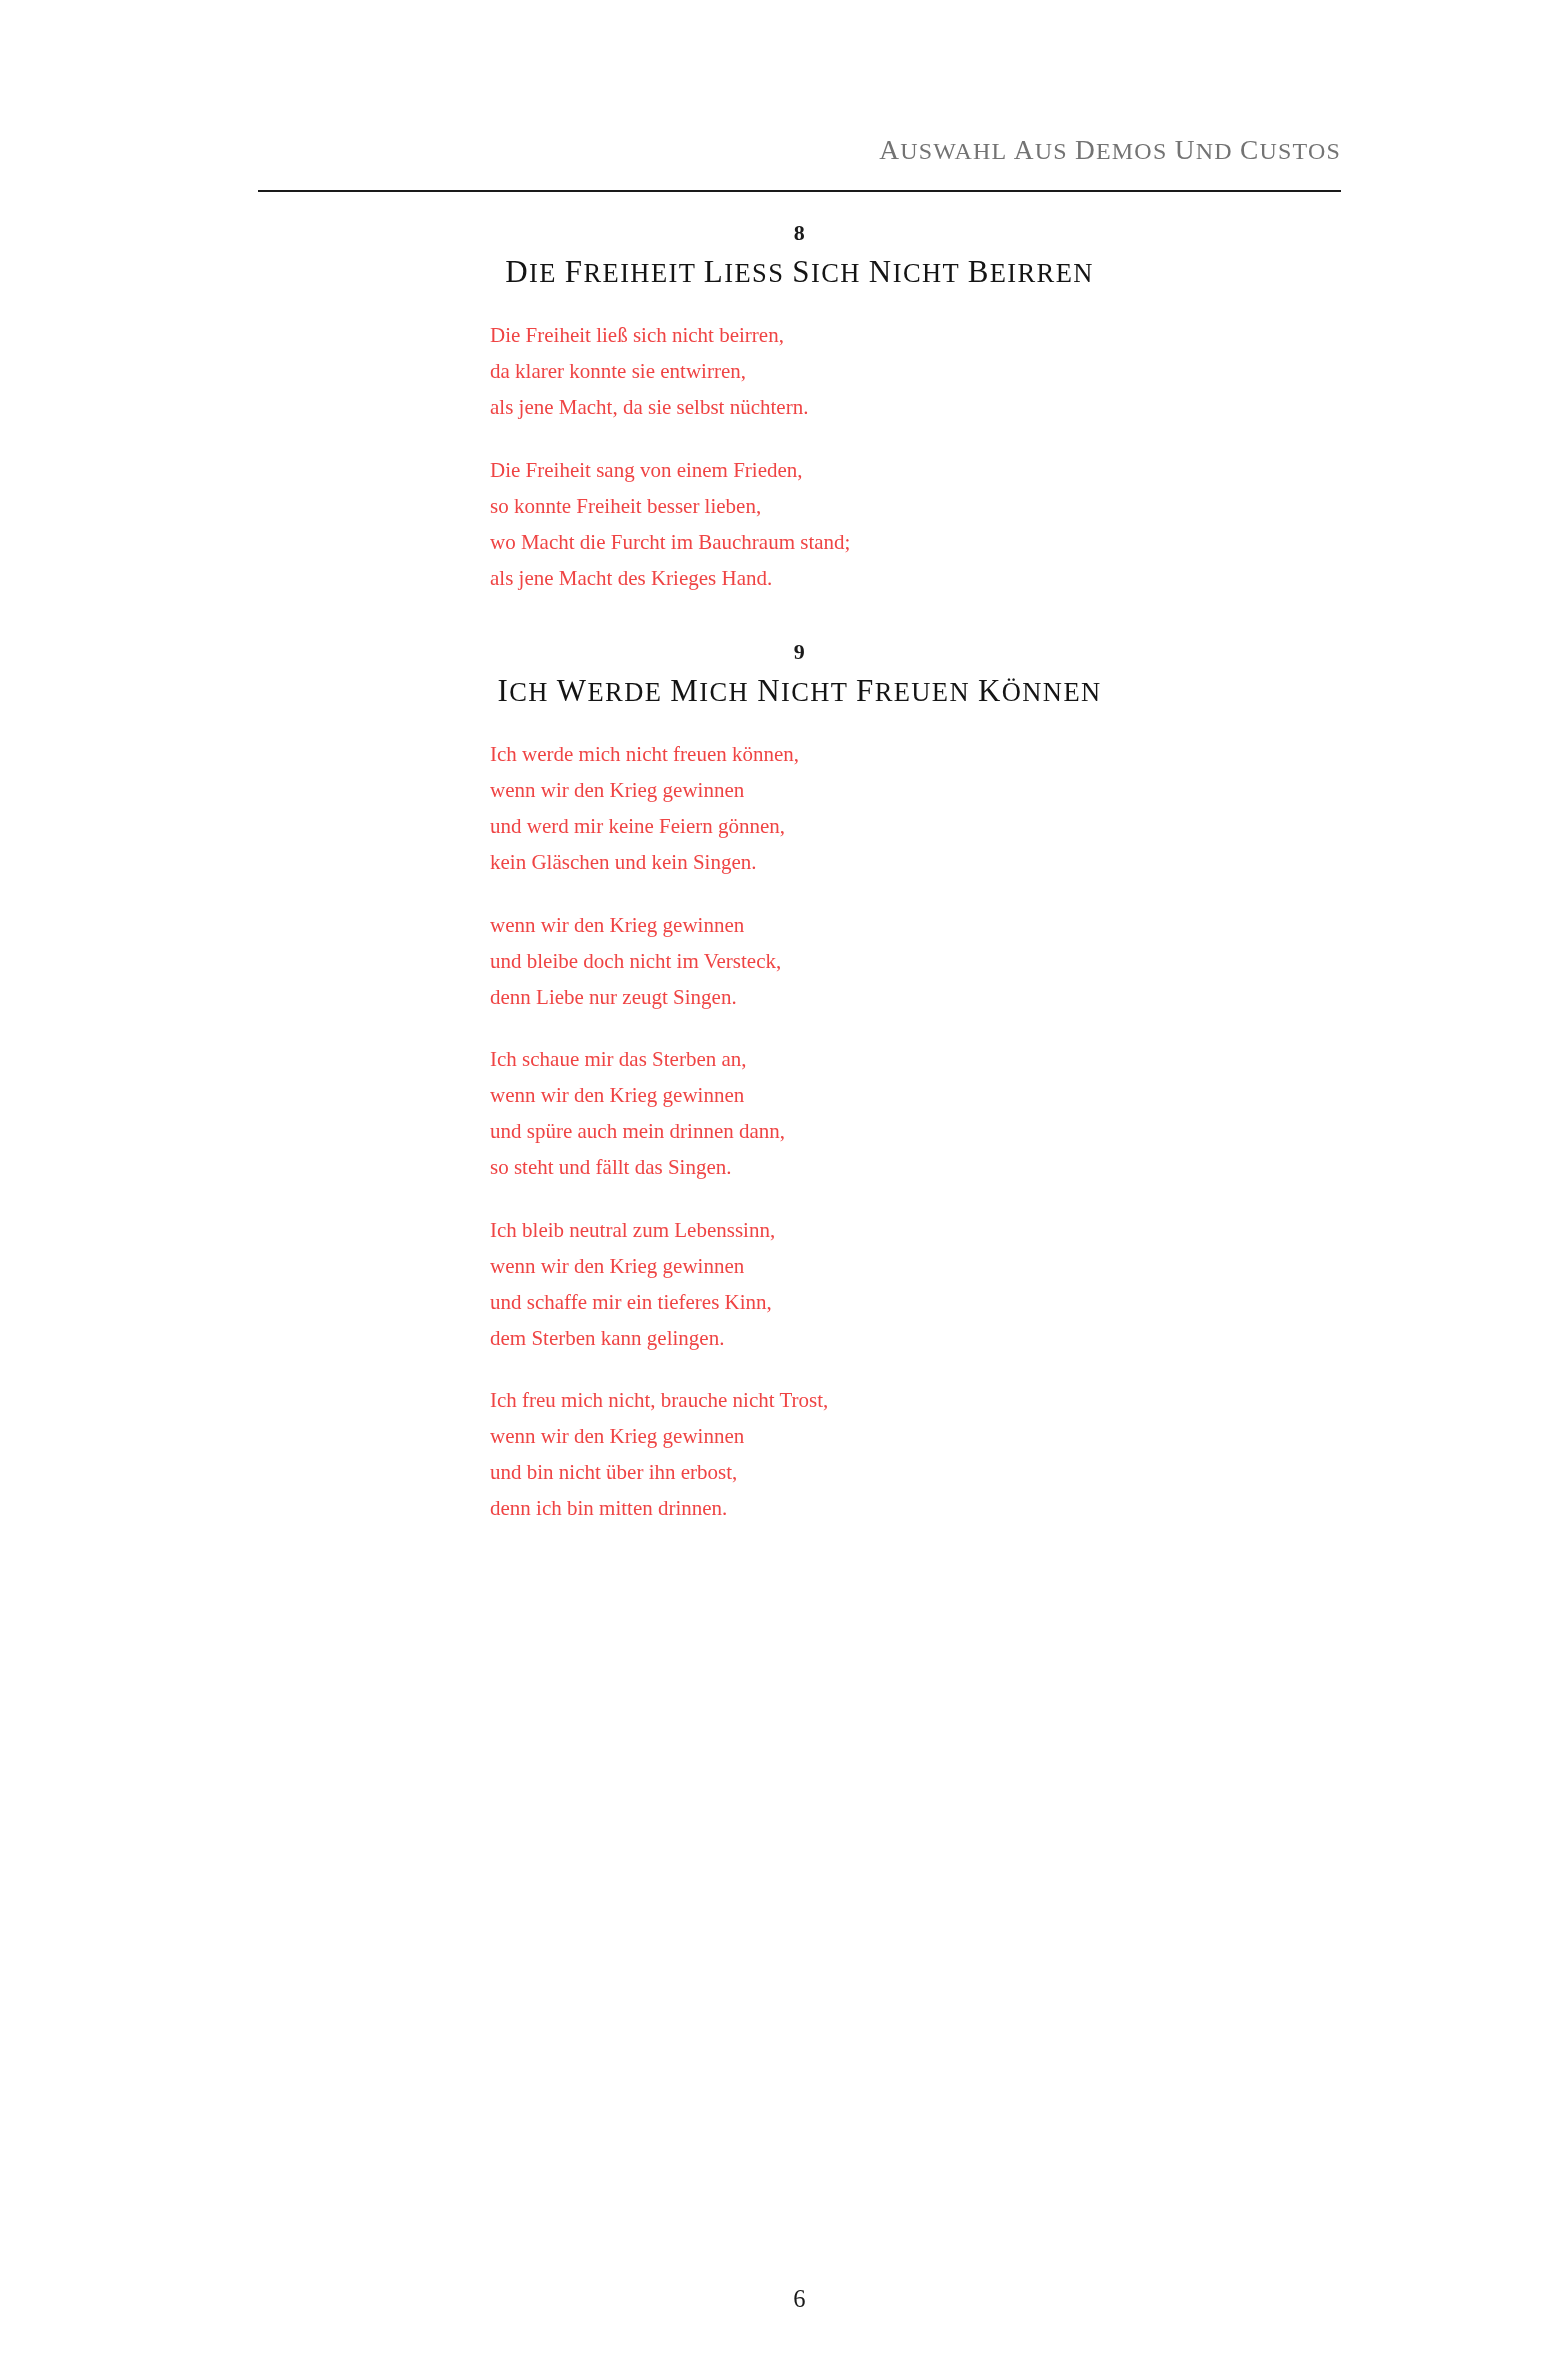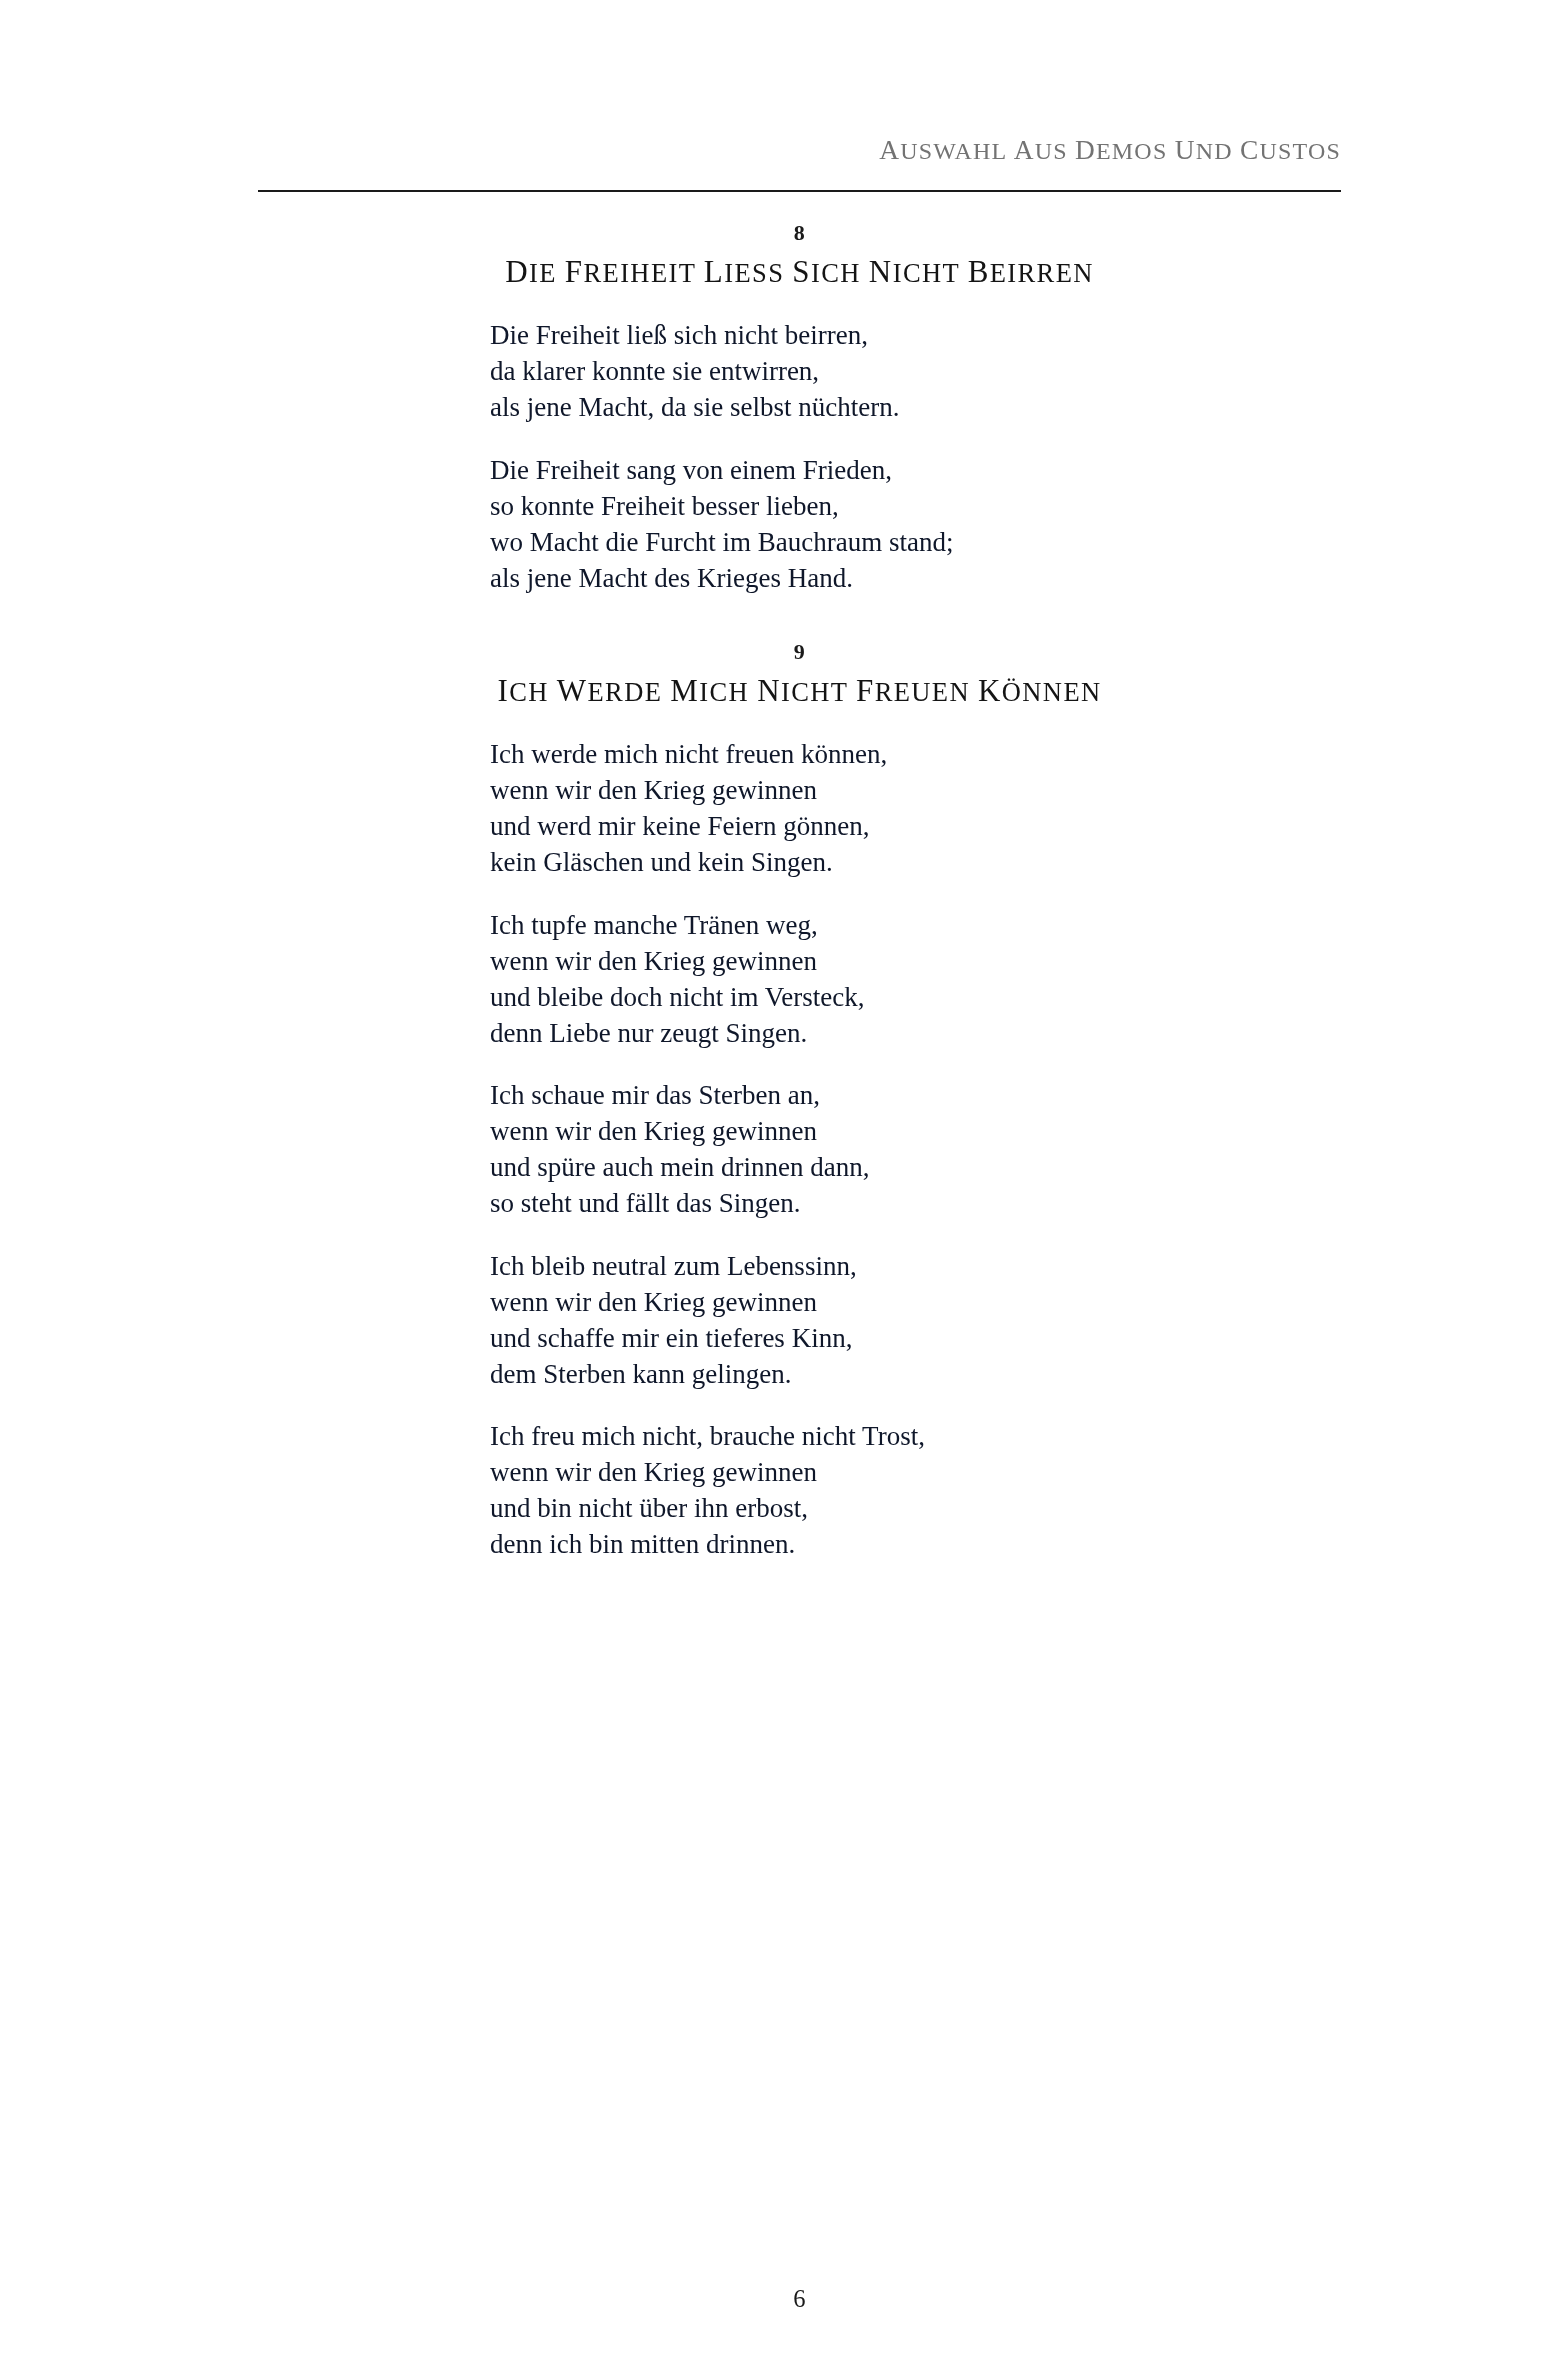--- a/index.html
+++ b/index.html
@@ -75,24 +75,24 @@
     color: #141414;
   }
   .poem-title .first { font-size: 31px; }
 
   .stanza {
     margin: 0 0 26.5px 0;
     padding-left: 232px;
   }
   .stanza:last-child { margin-bottom: 0; margin-top: 8px; }
   .verse-line {
-    font-size: 27px;
+    font-size: 21px;
     line-height: 36px;
     white-space: pre;
-    color: #0f172a;
+    color: #ef4444;
   }
 
   .gap-between-poems { height: 45px; }
 
   
   .folio {
     position: absolute;
     top: 2285px;
     left: 258px;
     width: 1083px;
@@ -132,21 +132,20 @@
         <div class="poem-block">
           <div class="poem-number">9</div>
           <div class="poem-title"><span class="first">I</span><span class="rest">CH</span> <span class="first">W</span><span class="rest">ERDE</span> <span class="first">M</span><span class="rest">ICH</span> <span class="first">N</span><span class="rest">ICHT</span> <span class="first">F</span><span class="rest">REUEN</span> <span class="first">K</span><span class="rest">ÖNNEN</span></div>
           <div class="stanza">
             <div class="verse-line">Ich werde mich nicht freuen können,</div>
             <div class="verse-line">wenn wir den Krieg gewinnen</div>
             <div class="verse-line">und werd mir keine Feiern gönnen,</div>
             <div class="verse-line">kein Gläschen und kein Singen.</div>
           </div>
           <div class="stanza">
-            <div class="verse-line">Ich tupfe manche Tränen weg,</div>
             <div class="verse-line">wenn wir den Krieg gewinnen</div>
             <div class="verse-line">und bleibe doch nicht im Versteck,</div>
             <div class="verse-line">denn Liebe nur zeugt Singen.</div>
           </div>
           <div class="stanza">
             <div class="verse-line">Ich schaue mir das Sterben an,</div>
             <div class="verse-line">wenn wir den Krieg gewinnen</div>
             <div class="verse-line">und spüre auch mein drinnen dann,</div>
             <div class="verse-line">so steht und fällt das Singen.</div>
           </div>

